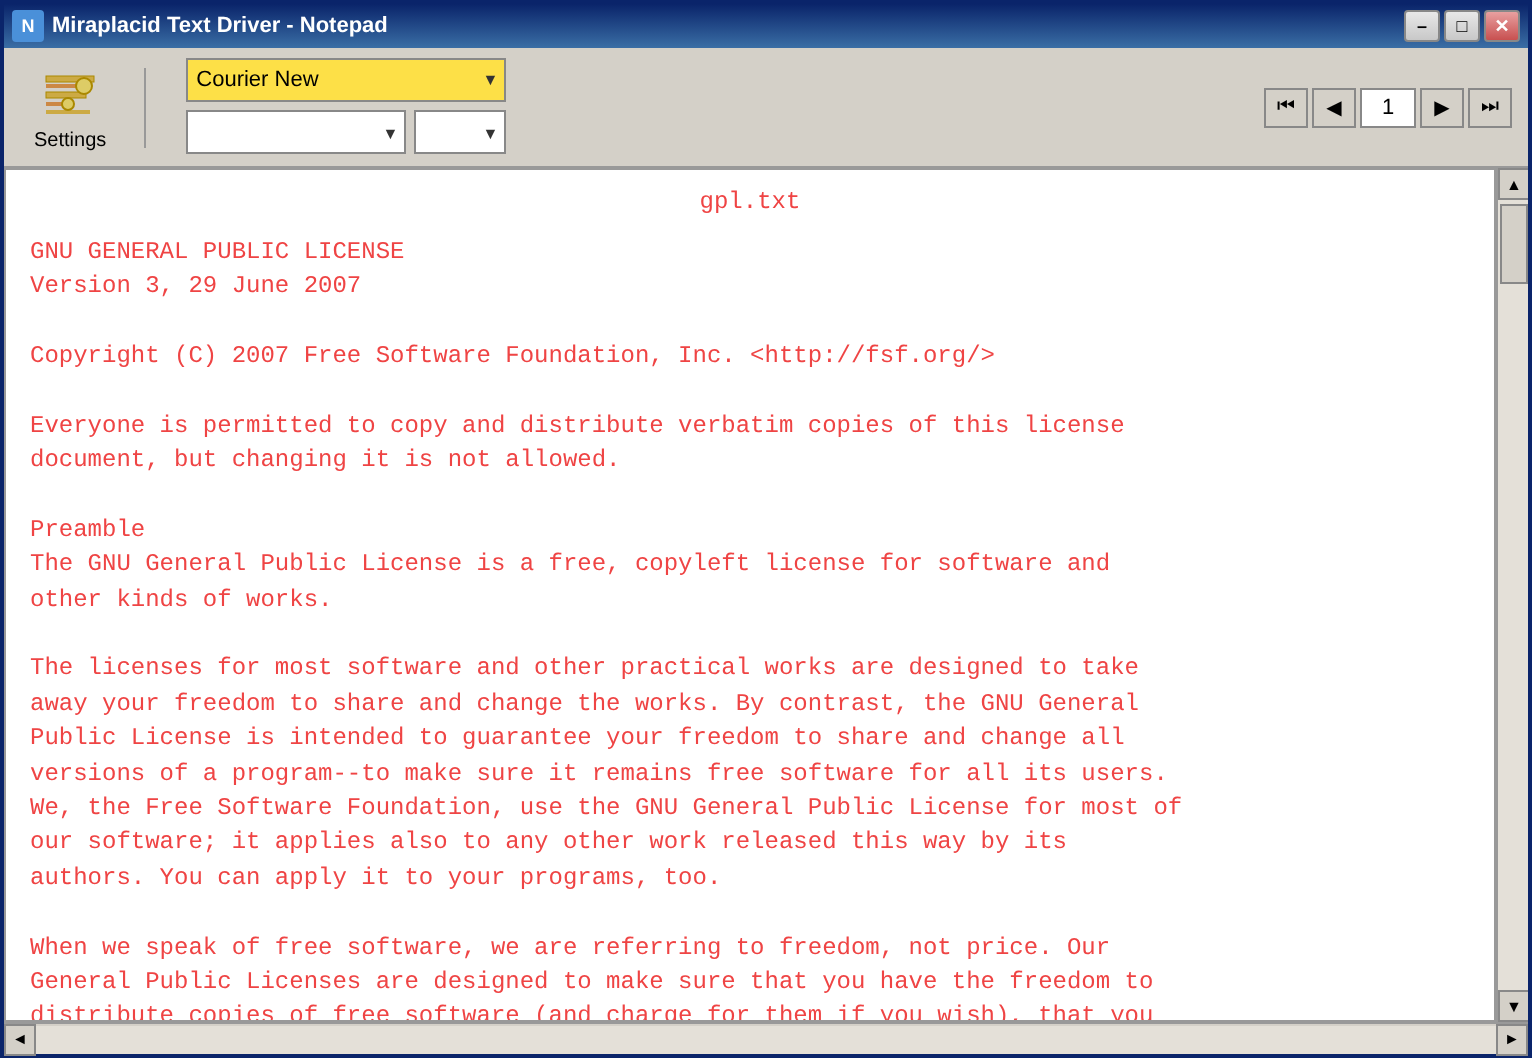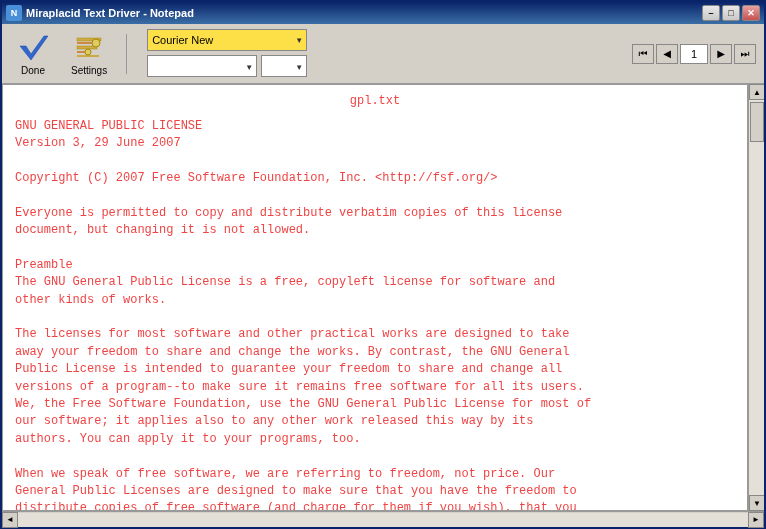--- a/index.html
+++ b/index.html
@@ -271,28 +271,20 @@
       <button class="title-btn">–</button>
       <button class="title-btn">□</button>
       <button class="title-btn close">✕</button>
     </div>
   </div>
 
   <div class="toolbar">
 
 
 
-    <button class="tool-btn">
-      <div class="tool-btn-icon">
-        <svg width="30" height="30" viewBox="0 0 30 30">
-          <polygon points="2,14 8,14 13,22 26,4 30,4 13,28 2,14" fill="#3366cc" stroke="#1144aa" stroke-width="0.5"></polygon>
-        </svg>
-      </div>
-      <span class="tool-btn-label">Done</span>
-    </button>
 
     <button class="tool-btn">
       <div class="tool-btn-icon">
         <svg width="30" height="30" viewBox="0 0 30 30">
           <rect x="3" y="6" width="24" height="3" fill="#ccaa44" stroke="#aa8800" stroke-width="0.5"></rect>
           <rect x="3" y="10" width="16" height="2" fill="#cc8844"></rect>
           <rect x="3" y="14" width="20" height="3" fill="#ccaa44" stroke="#aa8800" stroke-width="0.5"></rect>
           <rect x="3" y="19" width="12" height="2" fill="#cc8844"></rect>
           <rect x="3" y="23" width="22" height="2" fill="#ccaa44"></rect>
           <circle cx="22" cy="11" r="4" fill="#ddcc66" stroke="#aa8800" stroke-width="1"></circle>

